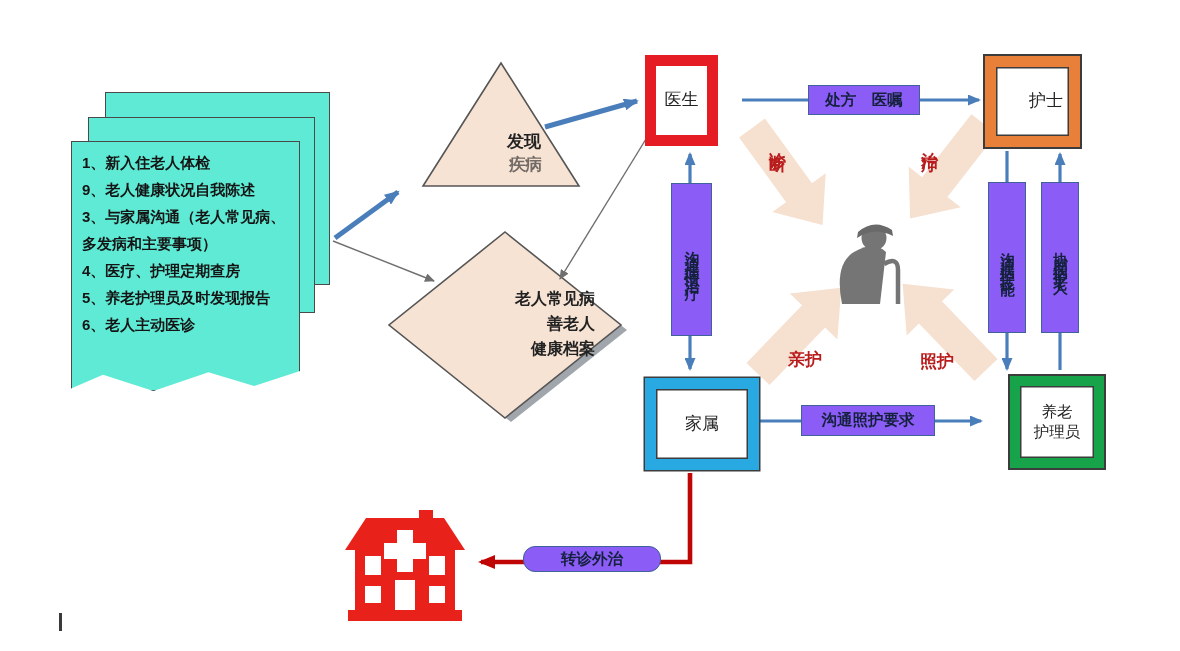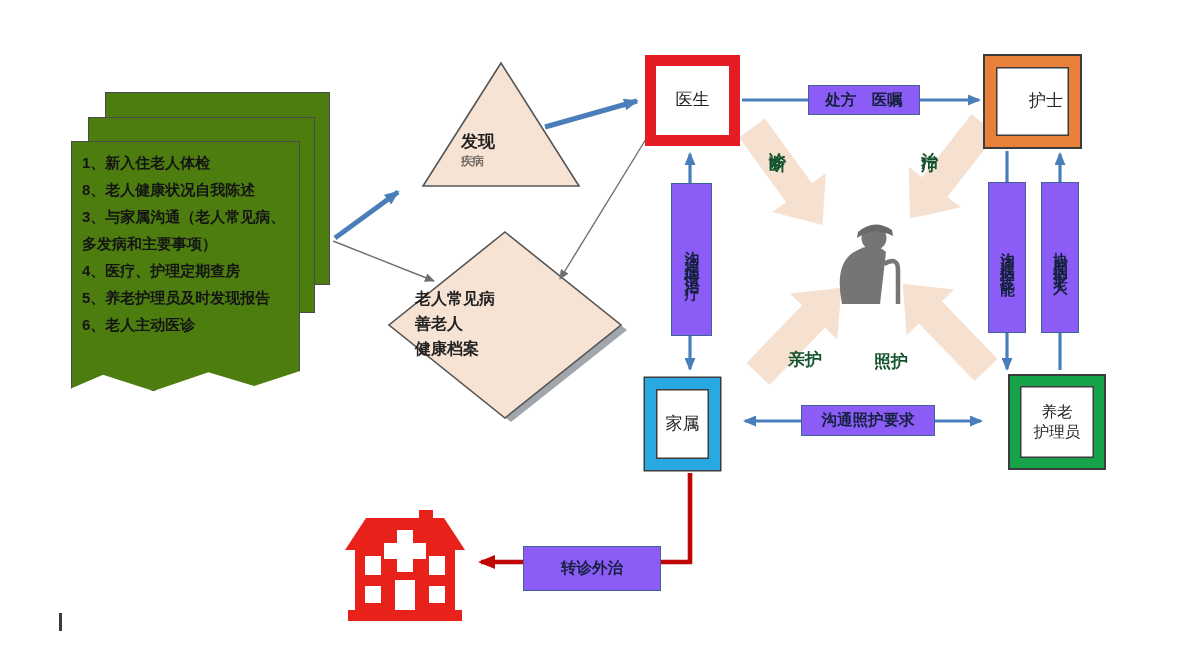--- a/index.html
+++ b/index.html
@@ -4,42 +4,42 @@
 <style>
   html,body{margin:0;padding:0;background:#fff;}
   .canvas{
     position:relative;width:1180px;height:651px;background:#ffffff;overflow:hidden;
     font-family:"Liberation Sans","DejaVu Sans",sans-serif;color:#1c1c1c;
   }
   .abs{position:absolute;}
   svg.layer{position:absolute;left:0;top:0;width:1180px;height:651px;}
 
   
-  .page{position:absolute;background:#4d7c0f;border:1.6px solid #4a4a4a;box-sizing:border-box;}
+  .page{position:absolute;background:#5eead4;border:1.6px solid #4a4a4a;box-sizing:border-box;}
   .page-front{padding:7px 9px 0 10px;font-size:15px;line-height:27px;font-weight:600;color:#141414;
     clip-path:polygon(0 0,100% 0,100% 92%,80% 98%,60% 92.5%,36% 100%,14% 93.5%,0 99%);}
   .page-front div{white-space:nowrap;}
 
   
   .node{position:absolute;box-sizing:border-box;background:#ffffff;display:flex;align-items:center;justify-content:center;
     font-size:17px;font-weight:500;color:#222;text-align:center;line-height:1.3;}
   .node-doctor{border:11px solid #e51c23;}
   .node-nurse{border:11px solid #e8803a;box-shadow:0 0 0 2px #3c3c3c, inset 0 0 0 1.5px #3c3c3c;}
   .node-family{border:11px solid #29a9e1;box-shadow:0 0 0 1.5px #3c3c3c, inset 0 0 0 1.5px #3c3c3c;}
   .node-caregiver{border:10px solid #17a34a;box-shadow:0 0 0 2px #3c3c3c, inset 0 0 0 1.5px #3c3c3c;font-size:15.5px;margin-left:22px;}
 
   
   .lbl{position:absolute;box-sizing:border-box;background:#8b5cf6;border:1.6px solid #3f6298;color:#14213d;
     display:flex;align-items:center;justify-content:center;font-weight:700;font-size:15.5px;}
   .lbl-v{writing-mode:vertical-rl;text-orientation:upright;}
 
   
-  .shape-text{position:absolute;text-align:left;font-weight:700;color:#222;}
-  .tri-sub{font-size:12px;opacity:.62;letter-spacing:-1px;font-weight:600;}
-  .center-lbl{position:absolute;font-size:17px;font-weight:600;color:#14532d;}
+  .shape-text{position:absolute;text-align:right;font-weight:700;color:#222;}
+  .tri-sub{font-size:17px;opacity:.62;letter-spacing:-1px;font-weight:600;}
+  .center-lbl{position:absolute;font-size:17px;font-weight:600;color:#b91c1c;}
   .center-lbl.v{writing-mode:vertical-rl;text-orientation:upright;letter-spacing:3px;}
 
   .tick{position:absolute;background:#3a3a3a;}
 </style>
 </head>
 <body>
 
 <div class="canvas">
 
   <svg class="layer" viewBox="0 0 1180 651">
@@ -105,70 +105,70 @@
         <rect x="84" y="80" width="16" height="17"></rect>
         <rect x="50" y="74" width="20" height="30"></rect>
       </g>
     </g>
   </svg>
 
   <div class="page abs" style="left:105px;top:92px;width:225px;height:193px;"></div>
   <div class="page abs" style="left:88px;top:117px;width:227px;height:196px;"></div>
   <div class="page page-front abs" style="left:71px;top:141px;width:229px;height:250px;">
     <div>1、新入住老人体检</div>
-    <div>8、老人健康状况自我陈述</div>
+    <div>9、老人健康状况自我陈述</div>
     <div>3、与家属沟通（老人常见病、</div>
     <div>多发病和主要事项）</div>
     <div>4、医疗、护理定期查房</div>
     <div>5、养老护理员及时发现报告</div>
     <div>6、老人主动医诊</div>
   </div>
 
   <div class="shape-text" style="left:461px;top:130px;width:80px;font-size:17px;">
     <div>发现</div>
     <div class="tri-sub">疾病</div>
   </div>
 
   <div class="shape-text" style="left:415px;top:287px;width:180px;font-size:16px;line-height:1.55;">
     <div>老人常见病</div>
     <div>善老人</div>
     <div>健康档案</div>
   </div>
 
-  <div class="node node-doctor abs" style="left:645px;top:55px;width:95px;height:91px;">
+  <div class="node node-doctor abs" style="left:645px;top:55px;width:73px;height:91px;">
     <span>医生</span>
   </div>
 
   <div class="node node-nurse abs" style="left:985px;top:56px;width:95px;height:91px;padding-left:27px;">
     <span>护士</span>
   </div>
 
-  <div class="node node-family abs" style="left:645px;top:378px;width:75px;height:92px;justify-content:center;">
+  <div class="node node-family abs" style="left:645px;top:378px;width:114px;height:92px;justify-content:center;">
     <span>家属</span>
   </div>
 
   <div class="node node-caregiver abs" style="left:988px;top:376px;width:94px;height:92px;">
     <span>
       <span style="display:block;">养老</span>
       <span style="display:block;">护理员</span>
     </span>
   </div>
 
   <div class="lbl abs" style="left:808px;top:85px;width:112px;height:30px;">处方　医嘱</div>
 
   <div class="lbl lbl-v abs" style="left:671px;top:183px;width:41px;height:153px;font-size:15px;letter-spacing:7px;">沟通病情治疗</div>
 
   <div class="lbl lbl-v abs" style="left:988px;top:182px;width:38px;height:151px;font-size:14.5px;letter-spacing:6px;">沟通病护技能</div>
 
   <div class="lbl lbl-v abs" style="left:1041px;top:182px;width:38px;height:151px;font-size:14.5px;letter-spacing:6px;">协助病护老人</div>
 
   <div class="lbl abs" style="left:801px;top:405px;width:134px;height:31px;">沟通照护要求</div>
 
-  <div class="lbl abs" style="left:523px;top:546px;width:138px;height:45px;">转诊外治</div>
+  <div class="lbl abs" style="left:523px;top:546px;width:138px;height:26px;border-radius:12px;">转诊外治</div>
 
   <div class="center-lbl v" style="left:766px;top:138px;">诊断</div>
   <div class="center-lbl v" style="left:918px;top:138px;">治疗</div>
   <div class="center-lbl" style="left:788px;top:348px;">亲护</div>
-  <div class="center-lbl" style="left:874px;top:350px;">照护</div>
+  <div class="center-lbl" style="left:920px;top:350px;">照护</div>
 
   <div class="tick" style="left:59px;top:613px;width:3px;height:18px;"></div>
 
 </div>
 
 </body></html>

